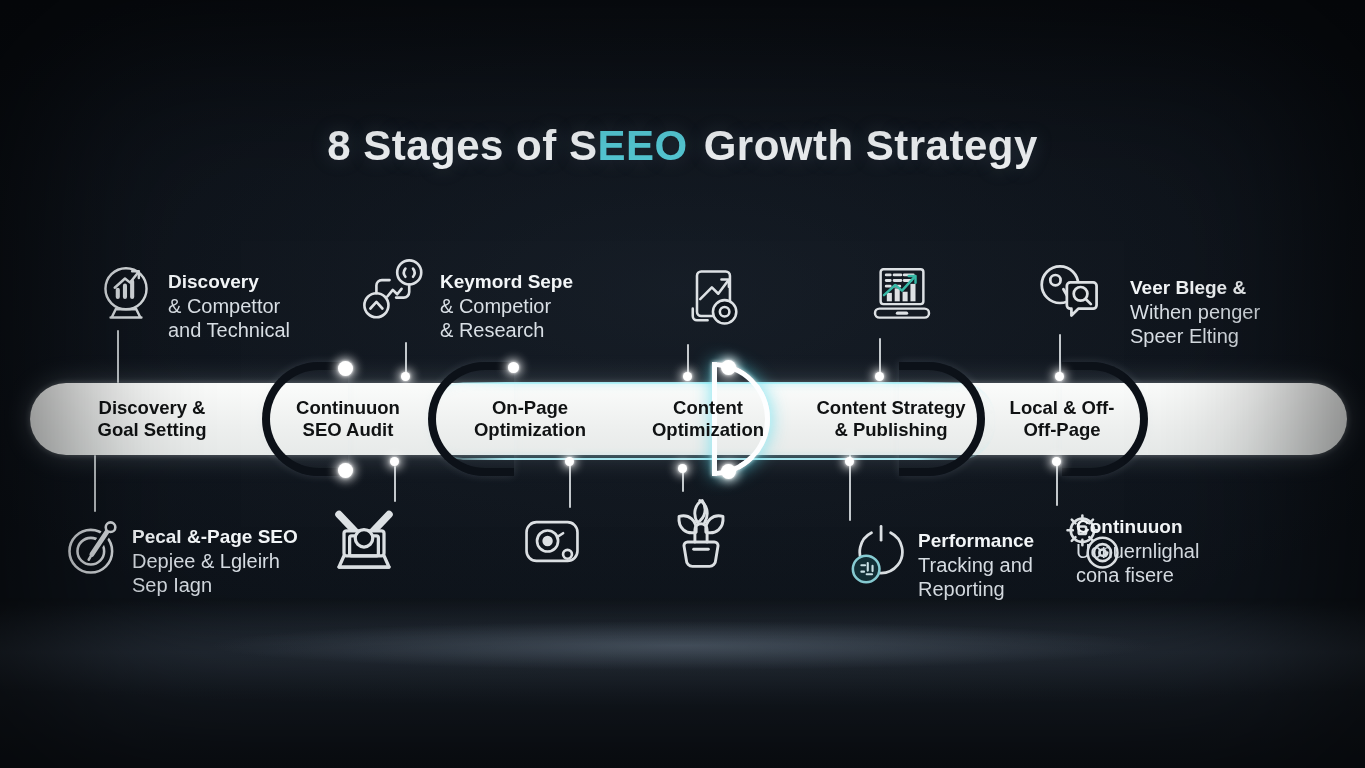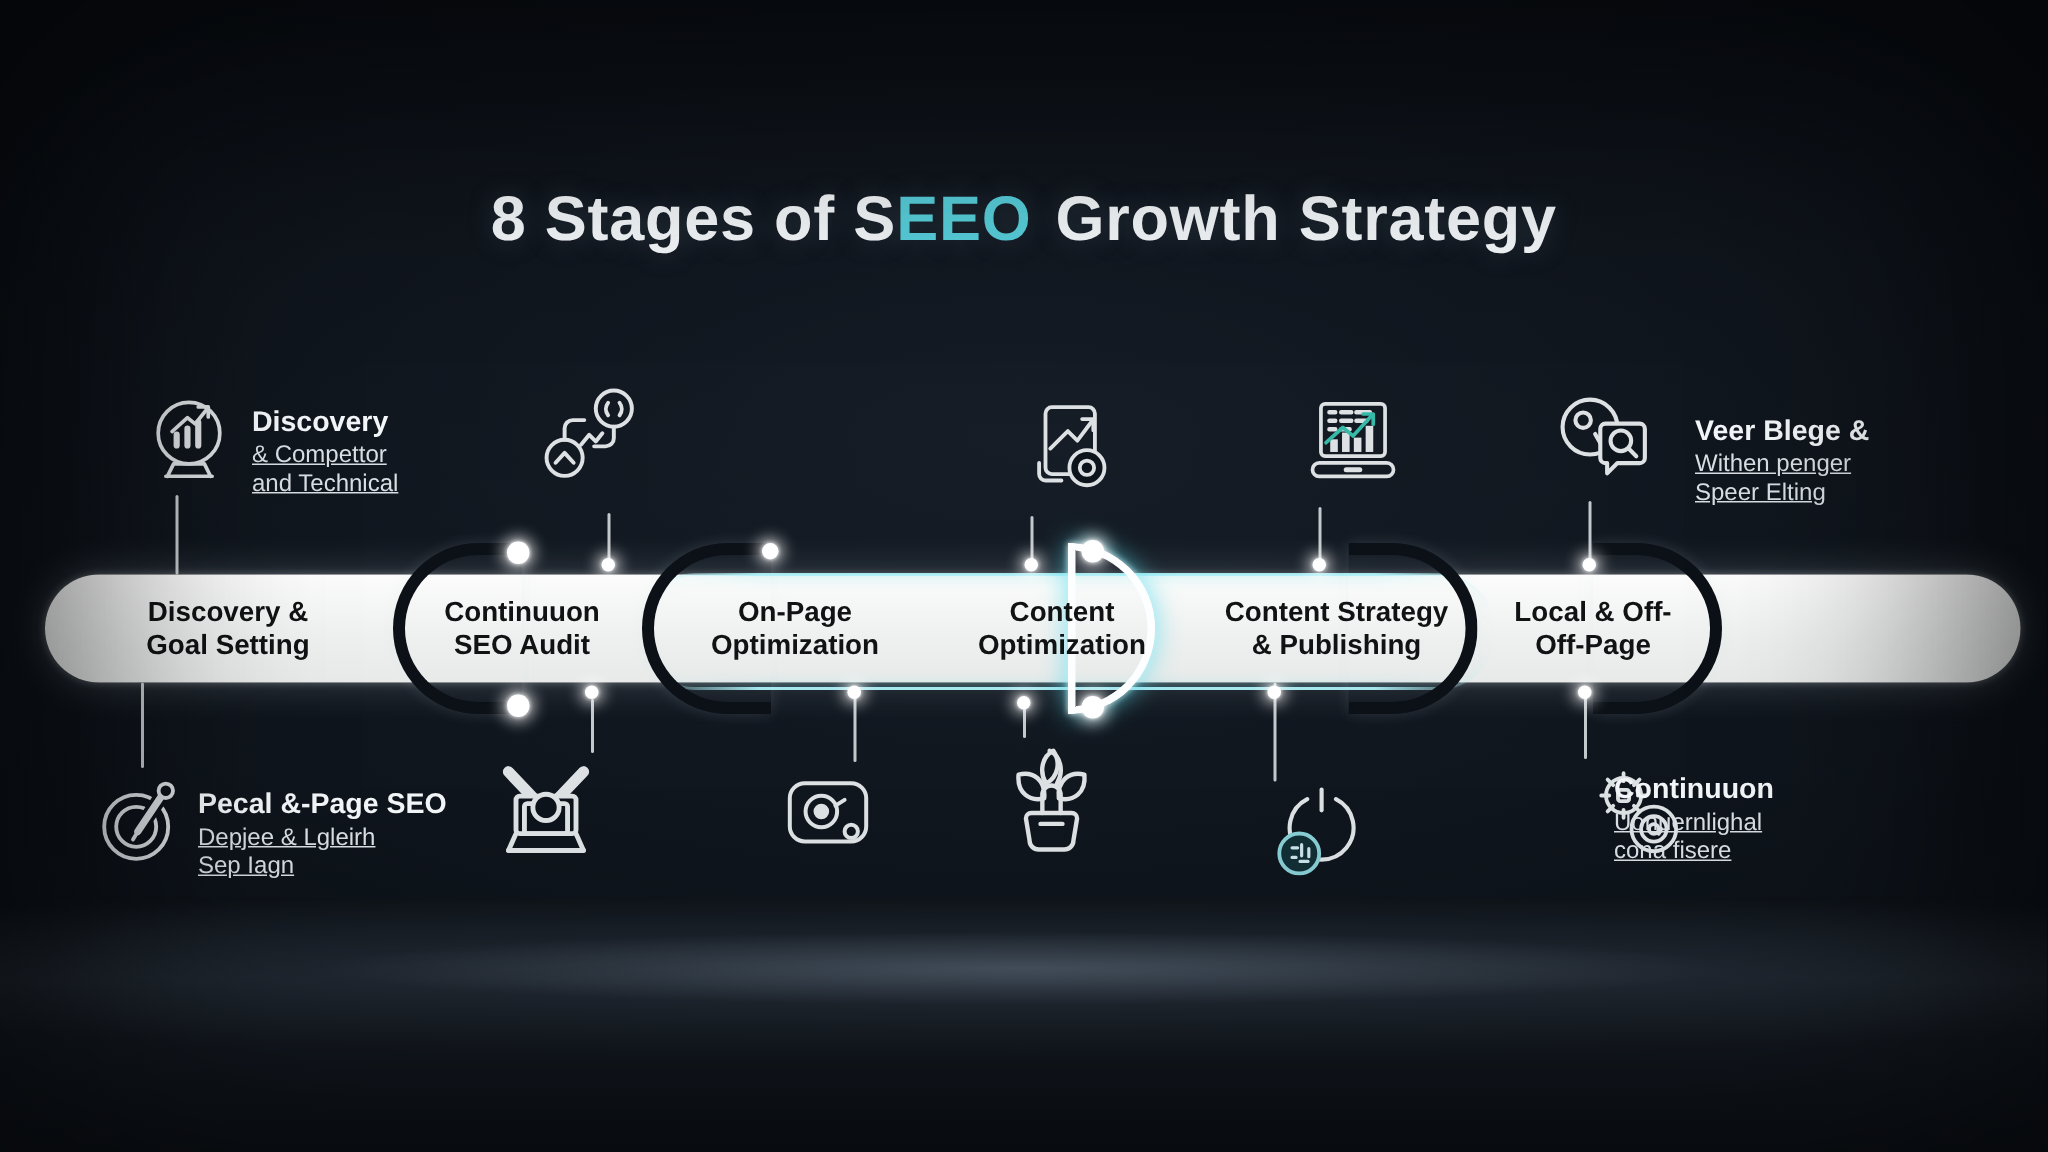--- a/index.html
+++ b/index.html
@@ -45,21 +45,21 @@
     font-size:18.5px;font-weight:700;color:#101213;line-height:1.18;text-align:center;}
   
   .dot{position:absolute;border-radius:50%;background:#ffffff;z-index:22;
     box-shadow:0 0 10px 3px rgba(255,255,255,.75),0 0 3px rgba(255,255,255,.9);}
   .vline{position:absolute;width:2px;background:rgba(240,245,248,.8);z-index:5;border-radius:1px;}
   
   .icon{position:absolute;z-index:8;}
   .icon svg{display:block;}
   .callout{position:absolute;z-index:9;color:#dde3e8;}
   .c-title{font-size:19px;font-weight:700;color:#f3f6f8;margin-bottom:2px;}
-  .c-line{font-size:16px;font-weight:400;line-height:1.18;color:#d9dfe5;text-decoration:underline;}
+  .c-line{font-size:20px;font-weight:400;line-height:1.18;color:#d9dfe5;}
 </style>
 </head>
 <body>
 
 <div id="stage">
   <div class="floor"></div>
 
   <div class="title">
     <span>8 Stages of S</span><span class="accent">EEO</span><span class="post">Growth Strategy</span>
   </div>
@@ -144,20 +144,25 @@
     <svg width="70" height="70" viewBox="0 0 64 64" fill="none" stroke="#E8ECEF" stroke-width="2.4" stroke-linecap="round" stroke-linejoin="round" opacity=".95">
       <circle cx="45" cy="15" r="11"></circle>
       <path d="M41.5 11.5 a6 6 0 0 0 0 7.5 M48.5 11.5 a6 6 0 0 1 0 7.5"></path>
       <circle cx="15" cy="45" r="11"></circle>
       <path d="M9.5 48 l5.5 -6 5.5 6"></path>
       <path d="M15 34 v-7 a5 5 0 0 1 5 -5 h7"></path>
       <path d="M45 26 v7 a5 5 0 0 1 -5 5 h-7"></path>
       <path d="M25 37 l5 -6 4 4 4 -5"></path>
     </svg>
   </div>
+  <div class="callout" style="left:440px;top:271px">
+    <div class="c-title">Keymord Sepe</div>
+    <div class="c-line">&amp; Competior</div>
+    <div class="c-line">&amp; Research</div>
+  </div>
 
   <div class="icon" style="left:680px;top:258px">
     <svg width="68" height="80" viewBox="0 0 64 60" fill="none" stroke="#E8ECEF" stroke-width="2.4" stroke-linecap="round" stroke-linejoin="round" opacity=".95">
       <rect x="16" y="5" width="31" height="42" rx="4"></rect>
       <path d="M12 40 v7 a4 4 0 0 0 4 4 h10"></path>
       <path d="M19 31 L30 20 l6 6 L45 14"></path>
       <path d="M39 12.5 h7 v7"></path>
       <circle cx="42" cy="43" r="11" fill="#0e141b"></circle>
       <circle cx="42" cy="43" r="4.5"></circle>
     </svg>
@@ -245,20 +250,25 @@
   </div>
 
   <div class="icon" style="left:848px;top:520px">
     <svg width="64" height="66" viewBox="0 0 60 62" fill="none" stroke="#E8ECEF" stroke-width="2.6" stroke-linecap="round" stroke-linejoin="round" opacity=".95">
       <path d="M22 12 a20 20 0 1 0 18 0"></path>
       <path d="M31 6 v13"></path>
       <circle cx="17" cy="46" r="12.5" fill="#143138" stroke="#8FD8DF" stroke-width="2.4"></circle>
       <path d="M12.5 42.5 h3.5 M18.5 40.5 v7 M23 43 v5 M12.5 48.5 h2.5 M17.5 51 h5" stroke="#D6EFF3" stroke-width="2"></path>
     </svg>
   </div>
+  <div class="callout" style="left:918px;top:530px">
+    <div class="c-title">Performance</div>
+    <div class="c-line">Tracking and</div>
+    <div class="c-line">Reporting</div>
+  </div>
 
   <div class="icon" style="left:1060px;top:508px">
     <svg width="66" height="68" viewBox="0 0 62 64" fill="none" stroke="#E8ECEF" stroke-width="2.4" stroke-linecap="round" stroke-linejoin="round" opacity=".95">
       <circle cx="21" cy="21" r="11"></circle>
       <path d="M21 7 v5 M21 35 v-5 M7 21 h5 M35 21 h-5 M11 11 l3.5 3.5 M31 31 l-3.5 -3.5 M31 11 l-3.5 3.5 M11 31 l3.5 -3.5"></path>
       <rect x="17.5" y="17.5" width="7" height="7" rx="1.5"></rect>
       <circle cx="40" cy="42" r="14" fill="#0e141b"></circle>
       <circle cx="40" cy="42" r="8"></circle>
       <circle cx="40" cy="42" r="3"></circle>
       <path d="M43 45 a4.5 4.5 0 0 0 1.5 -3"></path>

